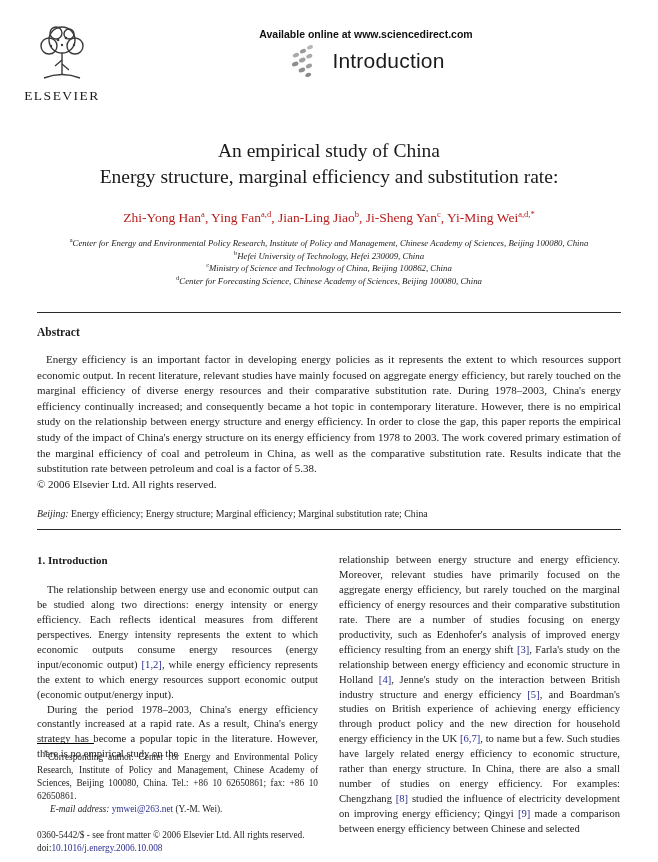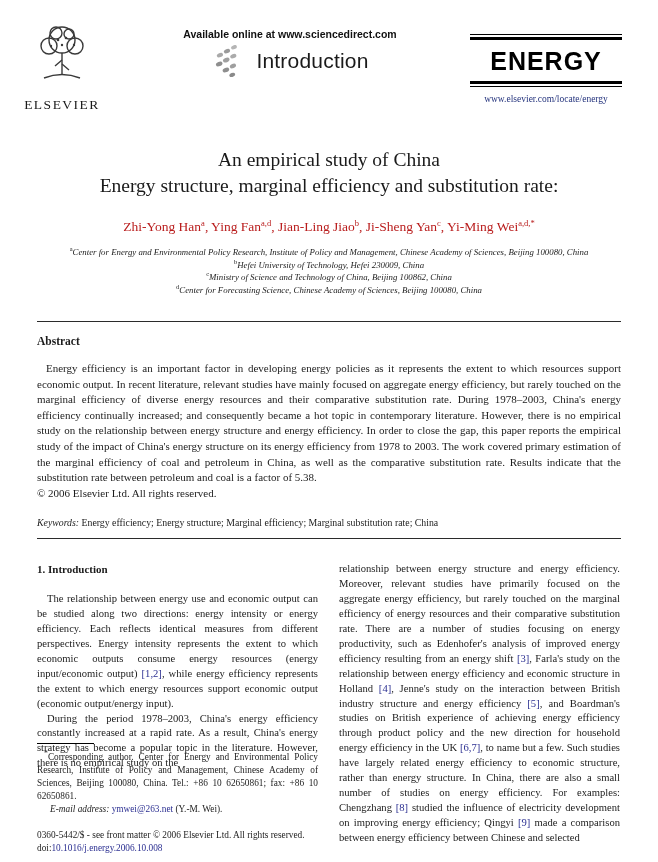--- a/index.html
+++ b/index.html
@@ -11,21 +11,21 @@
     margin: 0 auto;
     background: #ffffff;
     color: #1c1c1c;
     font-family: "Liberation Serif", serif;
     overflow: hidden;
   }
   
   .header { display: flex; padding: 24px 36px 0 14px; }
   .elsevier-block { width: 96px; text-align: center; flex: 0 0 auto; }
   .elsevier-block svg { display: block; margin: 0 auto; }
-  .elsevier-name { font-size: 13.5px; letter-spacing: 1.5px; color: #1a1a1a; margin-top: 9px; }
+  .elsevier-name { font-size: 13.5px; letter-spacing: 1.5px; color: #1a1a1a; margin-top: 0; }
   .center-head { flex: 1 1 auto; text-align: center; padding-top: 4px; }
   .avail { font-family: "Liberation Sans", sans-serif; font-weight: bold; font-size: 10.5px; color: #111; }
   .sd-logo { margin-top: 5px; display: flex; align-items: center; justify-content: center; gap: 3px; }
   .sd-text { font-family: "Liberation Sans", sans-serif; font-size: 21px; color: #1a1a1a; letter-spacing: 0.2px; }
   .journal-ref { margin-top: 13px; font-size: 11px; color: #222; }
   .energy-box { width: 152px; flex: 0 0 auto; padding-top: 10px; }
   .dbl-rule { height: 6px; border-top: 1px solid #000; border-bottom: 3px solid #000; }
   .dbl-rule.bottom { border-top: 3px solid #000; border-bottom: 1px solid #000; }
   .energy-name { font-family: "Liberation Sans", sans-serif; font-weight: 900; font-size: 25px; letter-spacing: 1px; text-align: center; padding: 7px 0 5px 0; color: #000; }
   .locate-url { text-align: center; font-size: 9.5px; color: #23327c; margin-top: 7px; }
@@ -104,26 +104,20 @@
             <ellipse cx="24" cy="12" rx="3.2" ry="2.1" fill="#ababab"></ellipse>
             <ellipse cx="12" cy="22" rx="3.4" ry="2.2" fill="#8e8e8e"></ellipse>
             <ellipse cx="20" cy="21" rx="3.2" ry="2.1" fill="#9f9f9f"></ellipse>
             <ellipse cx="16" cy="29" rx="3.0" ry="2.0" fill="#8a8a8a"></ellipse>
           </g>
         </svg>
         <span class="sd-text">Introduction</span>
       </div>
     </div>
 
-    <div class="energy-box">
-      <div class="dbl-rule"></div>
-      <div class="energy-name">ENERGY</div>
-      <div class="dbl-rule bottom"></div>
-      <div class="locate-url">www.elsevier.com/locate/energy</div>
-    </div>
   </div>
 
   <div class="title-block">
     <div class="paper-title">
       <div>An empirical study of China</div>
       <div>Energy structure, marginal efficiency and substitution rate:</div>
     </div>
     <div class="authors">Zhi-Yong Han<sup>a</sup>, Ying Fan<sup>a,d</sup>, Jian-Ling Jiao<sup>b</sup>, Ji-Sheng Yan<sup>c</sup>, Yi-Ming Wei<sup>a,d,*</sup></div>
     <div class="affiliations">
       <div><sup>a</sup>Center for Energy and Environmental Policy Research, Institute of Policy and Management, Chinese Academy of Sciences, Beijing 100080, China</div>
@@ -131,21 +125,21 @@
       <div><sup>c</sup>Ministry of Science and Technology of China, Beijing 100862, China</div>
       <div><sup>d</sup>Center for Forecasting Science, Chinese Academy of Sciences, Beijing 100080, China</div>
     </div>
   </div>
 
   <div class="abstract-wrap">
     <hr class="rule top">
     <div class="abstract-heading">Abstract</div>
     <p class="abstract-text">Energy efficiency is an important factor in developing energy policies as it represents the extent to which resources support economic output. In recent literature, relevant studies have mainly focused on aggregate energy efficiency, but rarely touched on the marginal efficiency of diverse energy resources and their comparative substitution rate. During 1978–2003, China's energy efficiency continually increased; and consequently became a hot topic in contemporary literature. However, there is no empirical study on the relationship between energy structure and energy efficiency. In order to close the gap, this paper reports the empirical study of the impact of China's energy structure on its energy efficiency from 1978 to 2003. The work covered primary estimation of the marginal efficiency of coal and petroleum in China, as well as the comparative substitution rate. Results indicate that the substitution rate between petroleum and coal is a factor of 5.38.</p>
     <div class="copyright">© 2006 Elsevier Ltd. All rights reserved.</div>
-    <div class="keywords"><span class="it">Keywords: </span>Energy efficiency; Energy structure; Marginal efficiency; Marginal substitution rate; China</div>
+    <div class="keywords"><span class="it">Beijing: </span>Energy efficiency; Energy structure; Marginal efficiency; Marginal substitution rate; China</div>
     <hr class="rule bottom">
   </div>
 
   <div class="columns">
     <div class="col">
       <div class="section-heading">1. Introduction</div>
       <p class="indent">The relationship between energy use and economic output can be studied along two directions: energy intensity or energy efficiency. Each reflects identical measures from different perspectives. Energy intensity represents the extent to which economic outputs consume energy resources (energy input/economic output) <span class="cite">[1,2]</span>, while energy efficiency represents the extent to which energy resources support economic output (economic output/energy input).</p>
       <p class="indent">During the period 1978–2003, China's energy efficiency constantly increased at a rapid rate. As a result, China's energy strategy has become a popular topic in the literature. However, there is no empirical study on the</p>
     </div>
     <div class="col">

